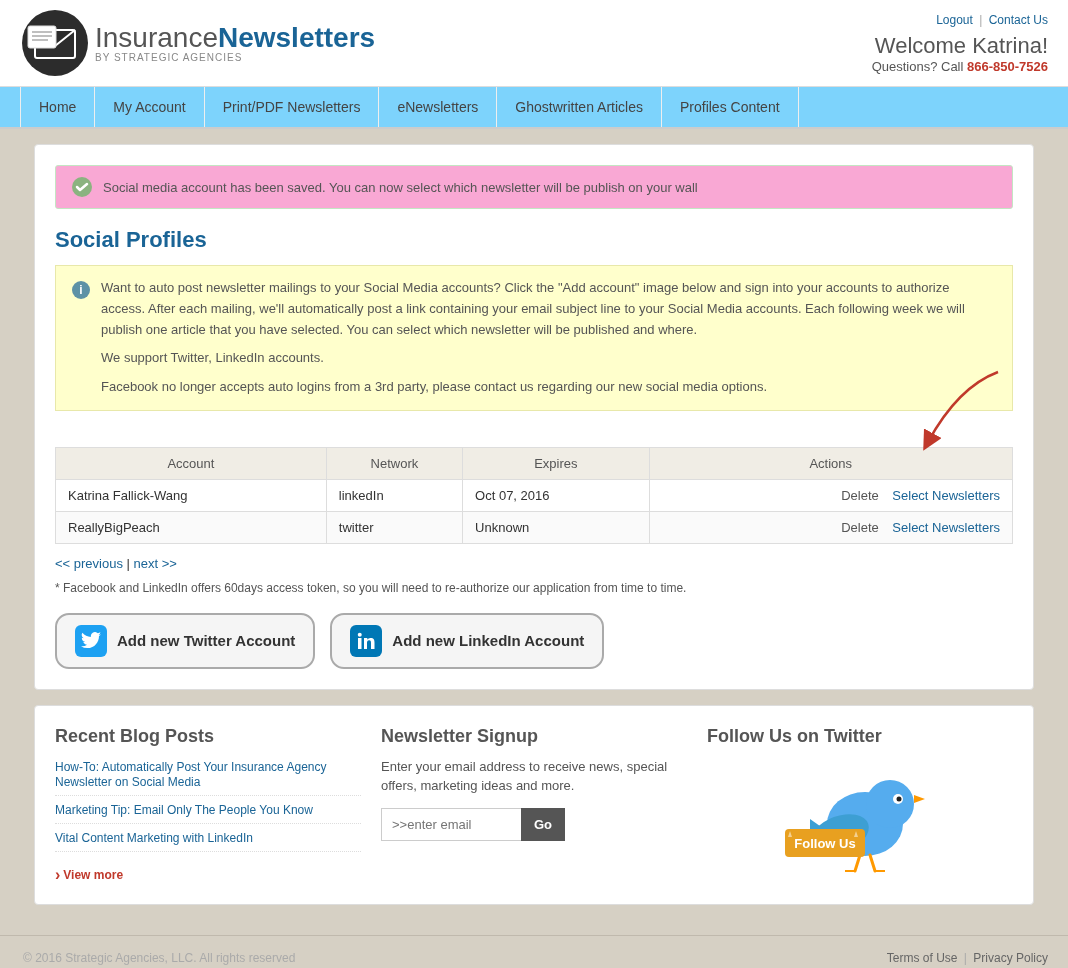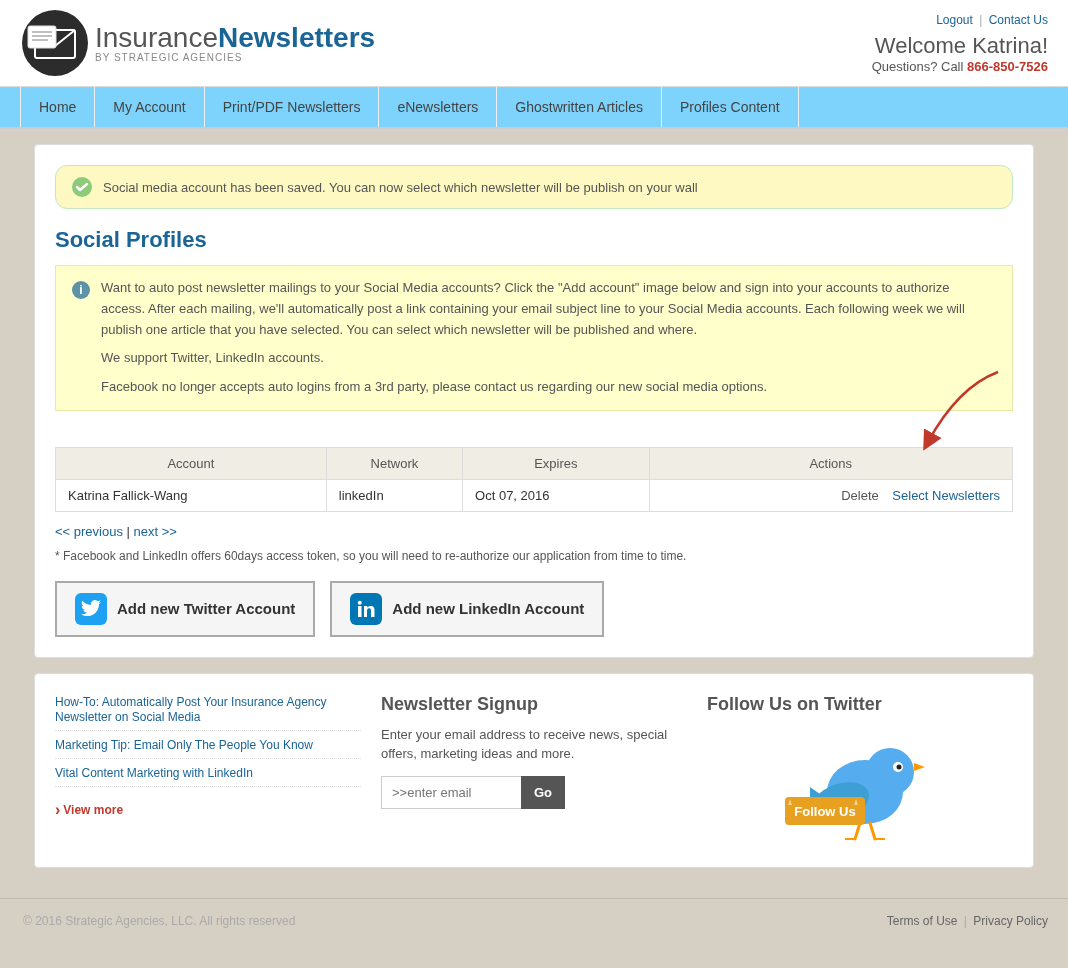--- a/index.html
+++ b/index.html
@@ -104,23 +104,23 @@
       border-radius: 4px;
       padding: 20px;
       margin-bottom: 15px;
     }
 
     
     #success-msg {
       display: flex;
       align-items: center;
       padding: 10px 15px;
-      background: #fef9c3;
+      background: #f9a8d4;
       border: 1px solid #c3e6c3;
-      border-radius: 12px;
+      border-radius: 3px;
       margin-bottom: 18px;
       color: #555;
       font-size: 13px;
     }
     #success-icon {
       width: 22px;
       height: 22px;
       margin-right: 10px;
       flex-shrink: 0;
     }
@@ -210,21 +210,21 @@
     
     #social-buttons {
       display: flex;
       gap: 15px;
     }
     .social-btn {
       display: flex;
       align-items: center;
       padding: 10px 18px;
       border: 2px solid #aaa;
-      border-radius: 0;
+      border-radius: 14px;
       background: #f5f5f5;
       cursor: pointer;
       font-size: 15px;
       color: #333;
       font-weight: bold;
       gap: 10px;
       text-decoration: none;
     }
     .twitter-btn-icon {
       width: 32px;
@@ -459,20 +459,29 @@
         <tbody>
           <tr>
             <td>Katrina Fallick-Wang</td>
             <td>linkedIn</td>
             <td>Oct 07, 2016</td>
             <td class="actions-cell">
               <a href="#" class="delete-link">Delete</a>
               <a href="#">Select Newsletters</a>
             </td>
           </tr>
+          <tr>
+            <td>ReallyBigPeach</td>
+            <td>twitter</td>
+            <td>Unknown</td>
+            <td class="actions-cell">
+              <a href="#" class="delete-link">Delete</a>
+              <a href="#">Select Newsletters</a>
+            </td>
+          </tr>
         </tbody>
       </table>
 
       <svg style="position:absolute;right:-5px;top:-80px;pointer-events:none;" width="120" height="100" viewBox="0 0 120 100">
         <defs>
           <marker id="arrowhead" markerWidth="8" markerHeight="8" refX="4" refY="4" orient="auto">
             <path d="M0,0 L8,4 L0,8 Z" fill="#c0392b"></path>
           </marker>
         </defs>
         <path d="M 100 5 Q 60 20 30 75" stroke="#c0392b" stroke-width="2.5" fill="none" marker-end="url(#arrowhead)"></path>
@@ -507,20 +516,21 @@
         <span>Add new LinkedIn Account</span>
       </a>
     </div>
 
   </div>
 
   <div class="panel">
     <div id="bottom-section">
 
       <div id="blog-posts">
+        <h3>Recent Blog Posts</h3>
         <ul>
           <li>
             <a href="#">How-To: Automatically Post Your Insurance Agency Newsletter on Social Media</a>
           </li>
           <li>
             <a href="#">Marketing Tip: Email Only The People You Know</a>
           </li>
           <li>
             <a href="#">Vital Content Marketing with LinkedIn</a>
           </li>

